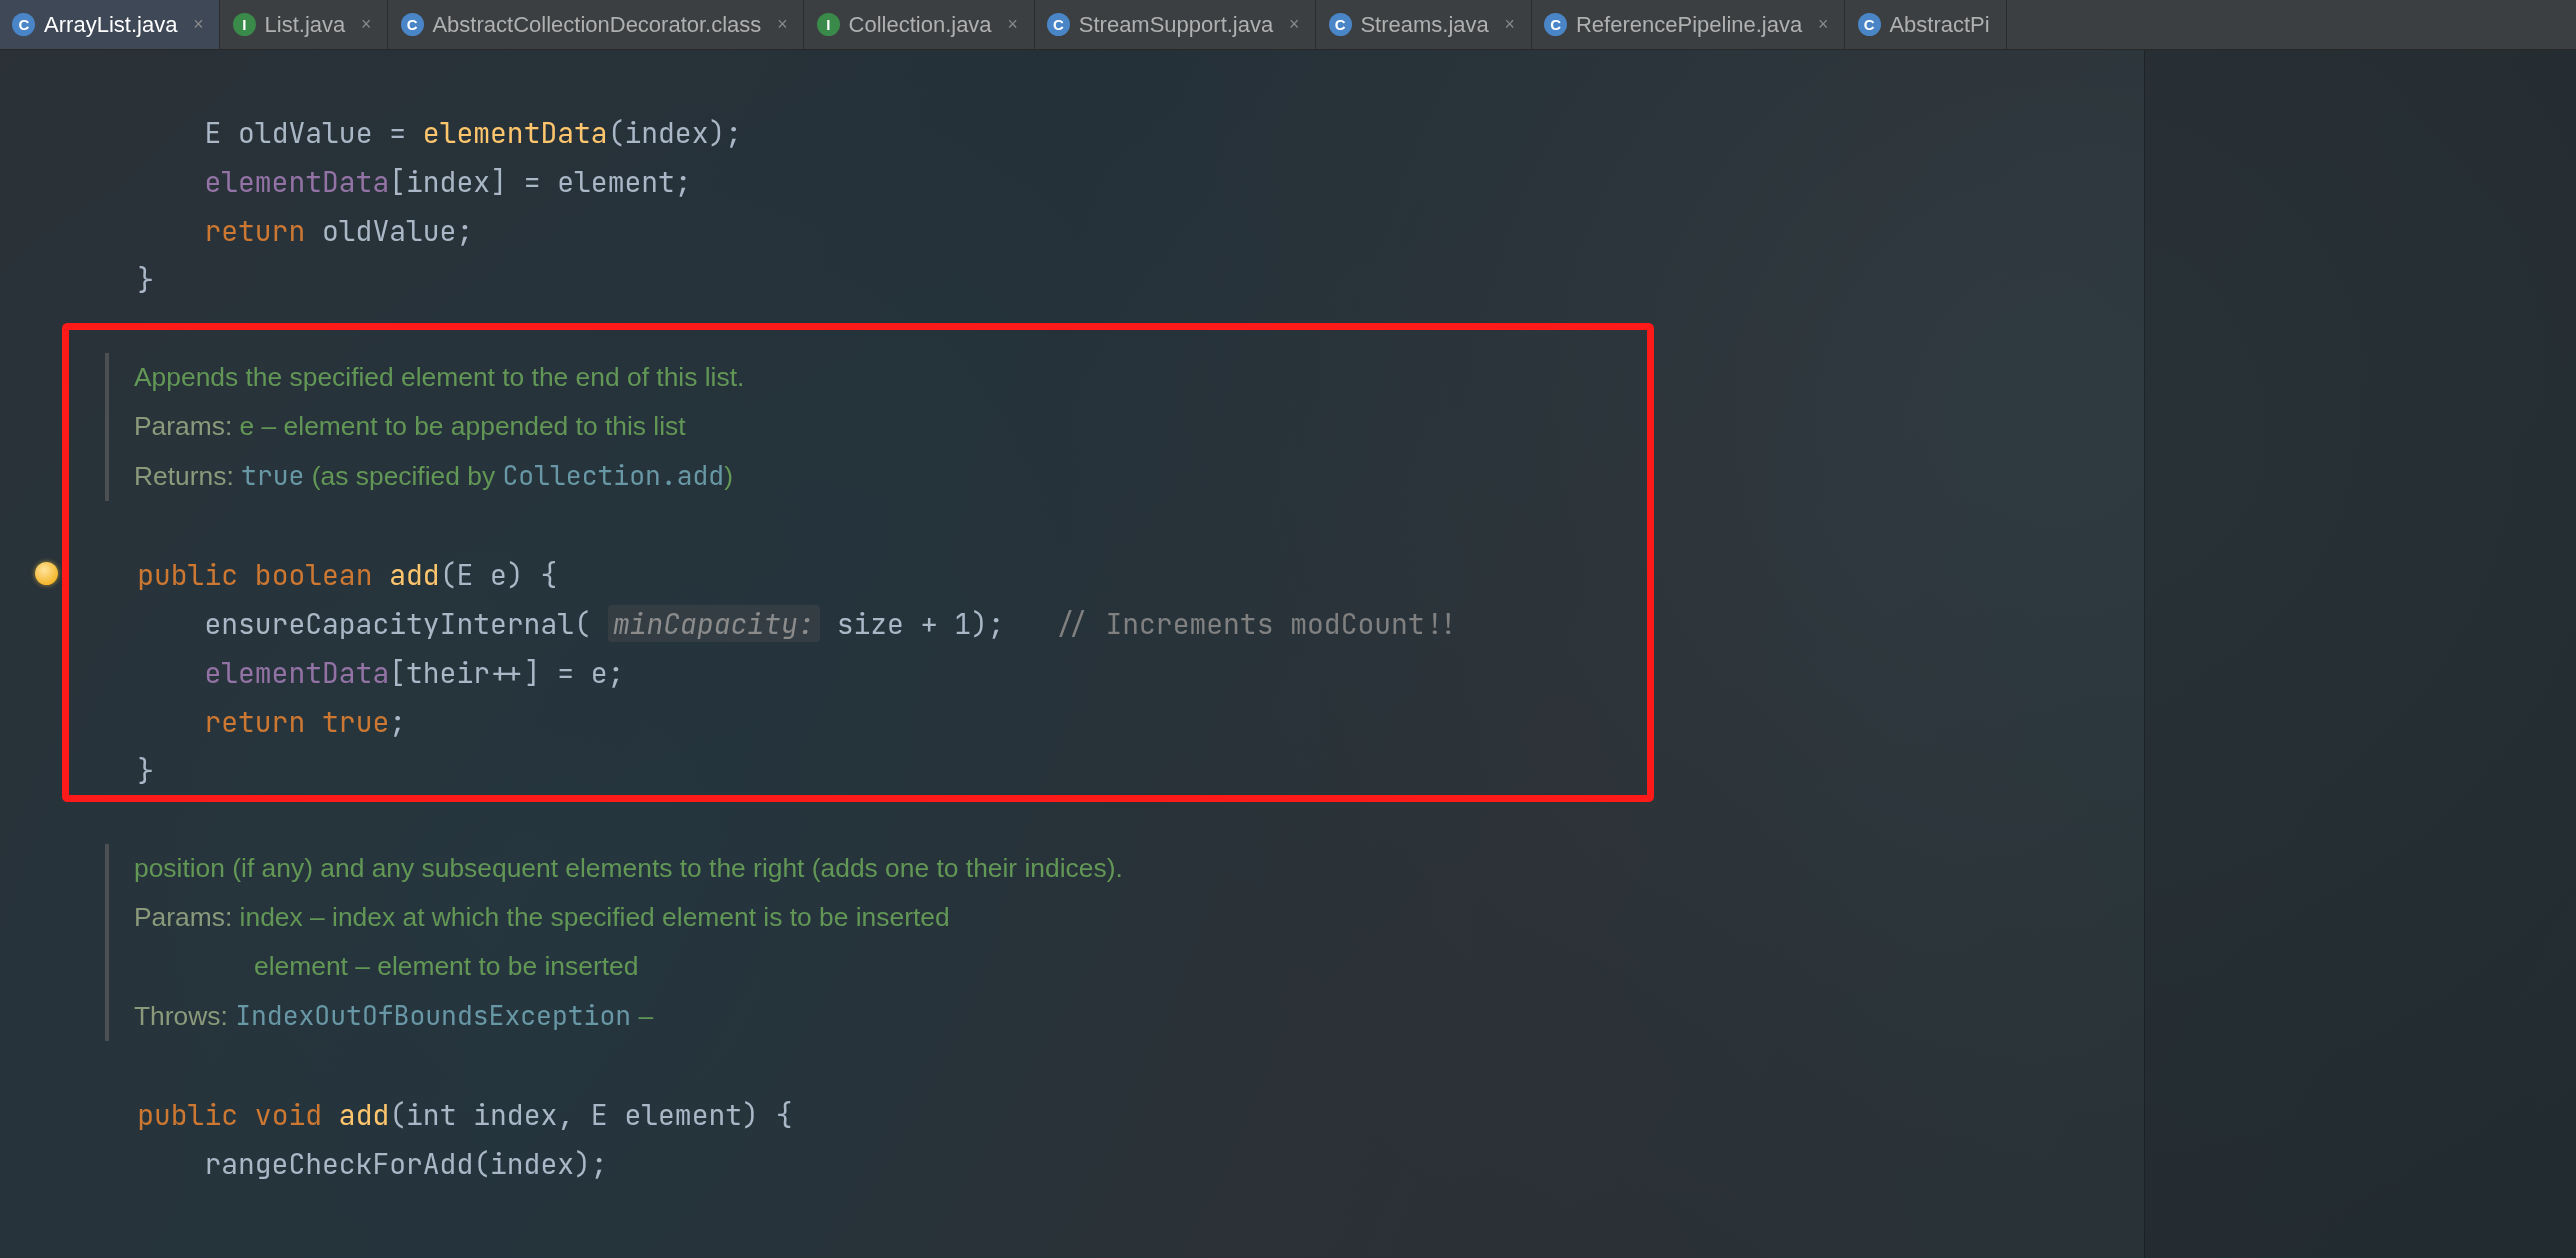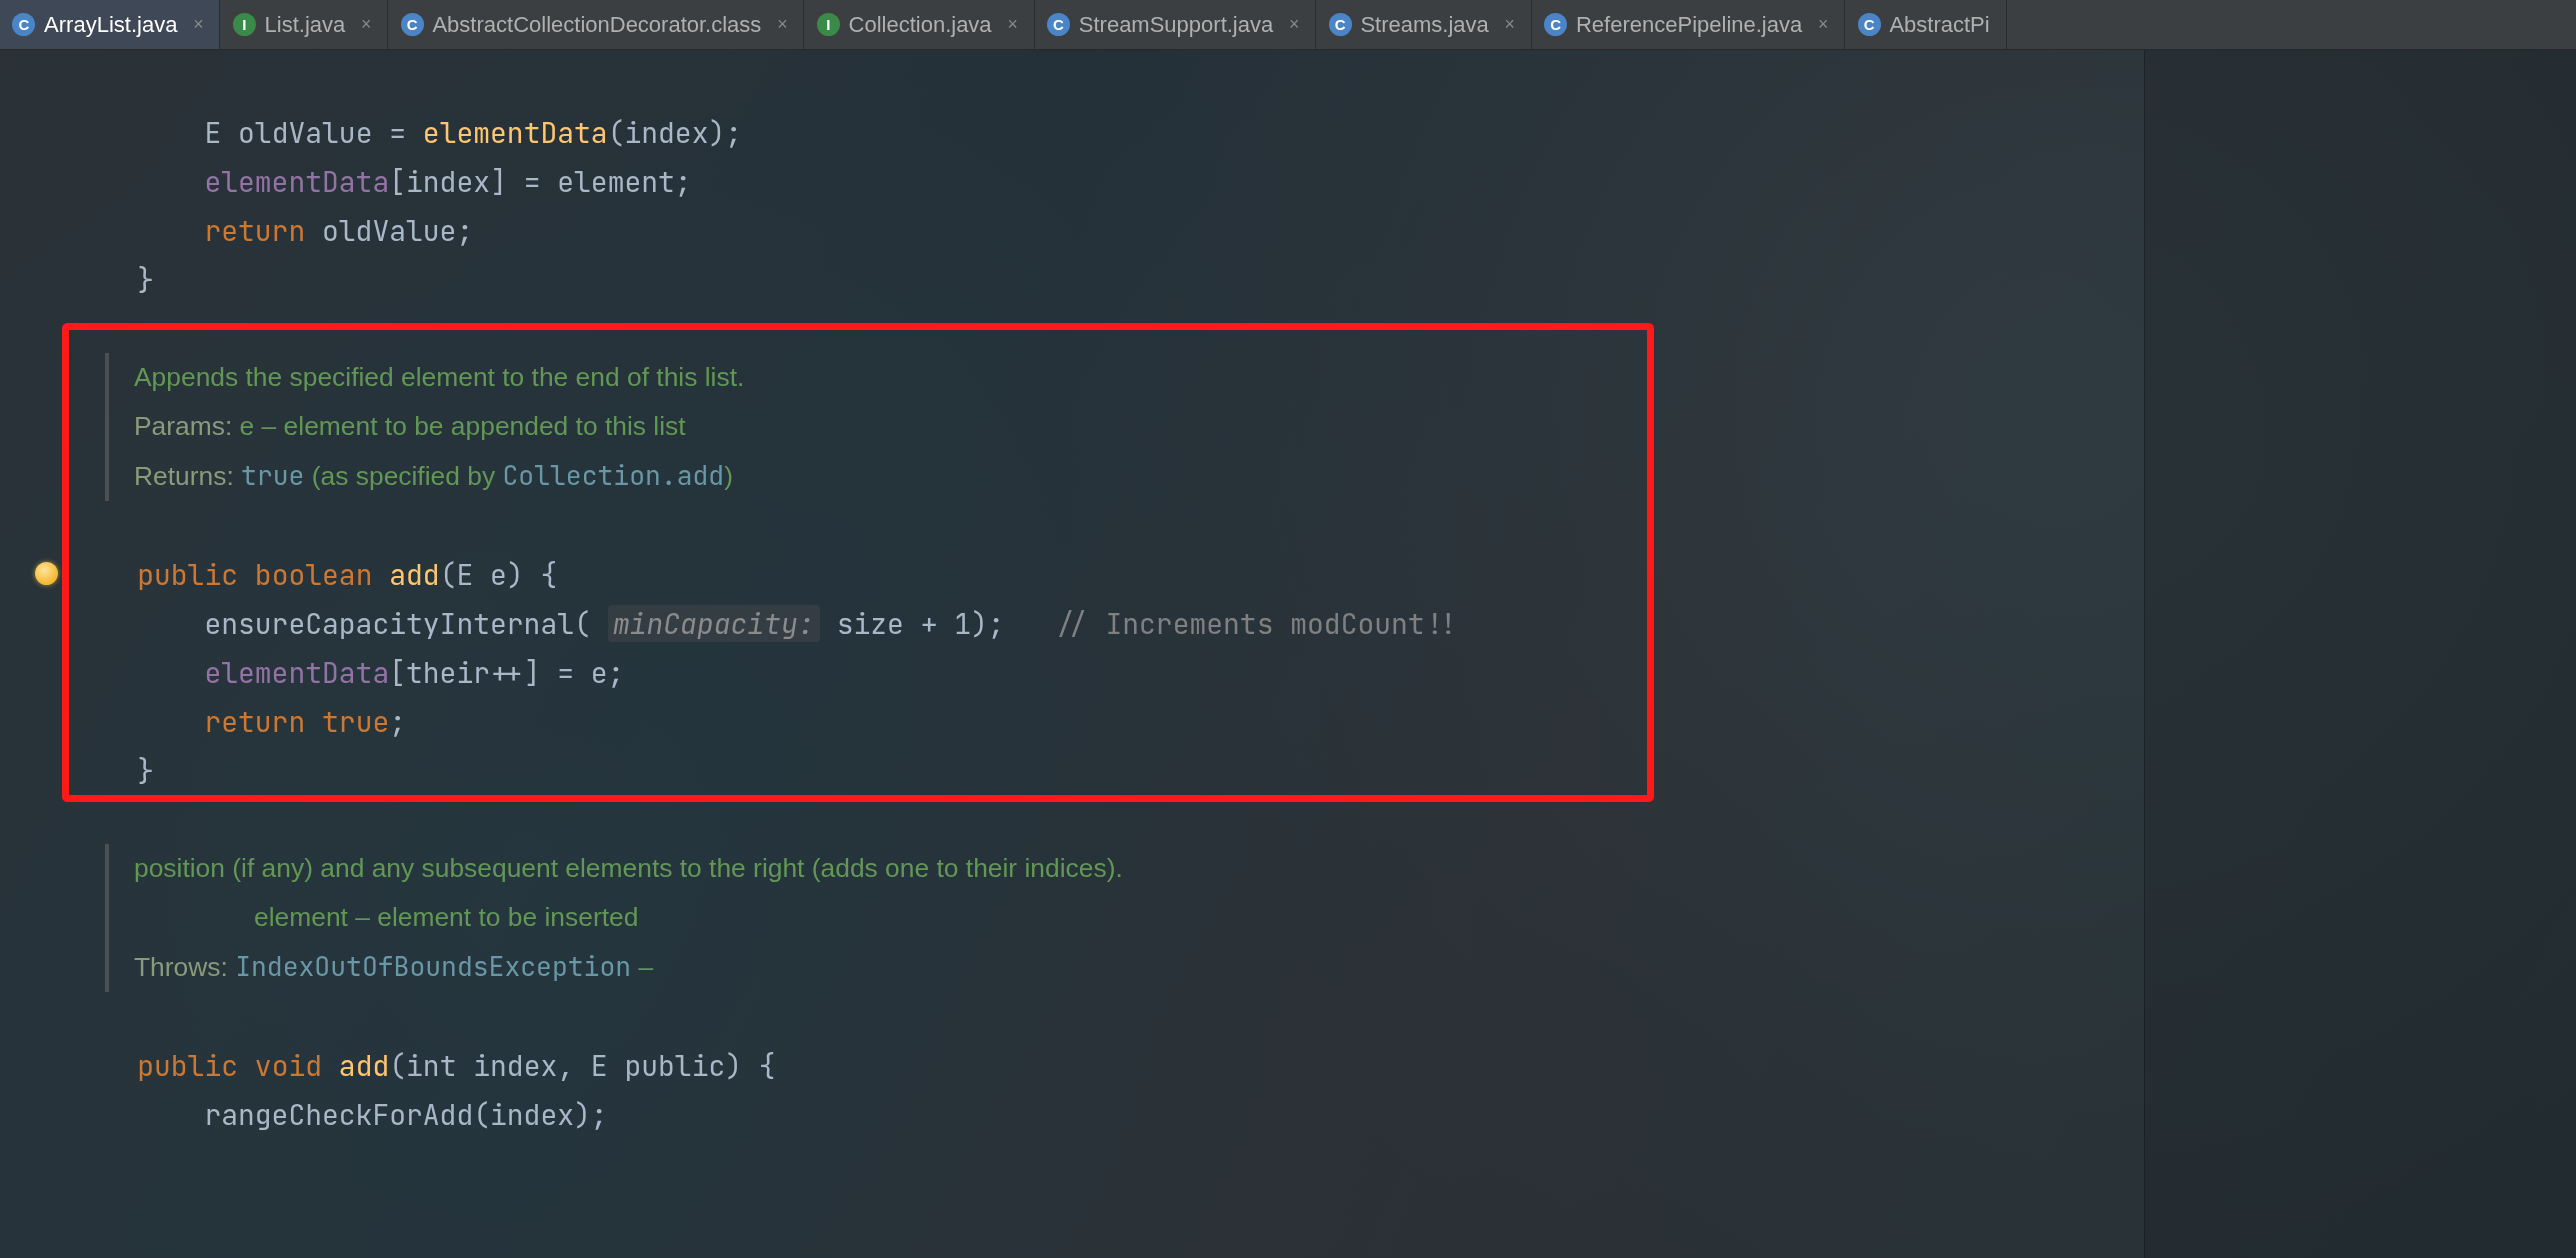--- a/index.html
+++ b/index.html
@@ -187,24 +187,25 @@
 <div><span class="doc-tag">Returns:</span> <span class="javadoc-code">true</span><span class="doc"> (as specified by </span><span class="link javadoc-code">Collection.add</span><span class="doc">)</span></div>
 </div>
 <span>    <span class="kw">public</span> <span class="kw">boolean</span> <span class="method">add</span><span class="punc">(E e) {</span></span>
 <span>        <span class="ident">ensureCapacityInternal</span><span class="punc">( </span><span class="param-hint">minCapacity:</span><span class="ident"> size + 1);</span>   <span class="comment">// Increments modCount!!</span></span>
 <span>        <span class="field">elementData</span><span class="punc">[their++]</span><span class="op"> = e;</span></span>
 <span>        <span class="kw">return</span> <span class="kw">true</span><span class="punc">;</span></span>
 <span>    <span class="punc">}</span></span>
 <span> </span>
 <div class="javadoc-bar" style="white-space:normal; width:1373px; margin-left:35px;">
 <div class="doc">position (if any) and any subsequent elements to the right (adds one to their indices).</div>
+<div><span class="doc-tag">Params:</span><span class="doc"> index – index at which the specified element is to be inserted</span></div>
 <div style="padding-left:120px;"><span class="doc">element – element to be inserted</span></div>
 <div><span class="doc-tag">Throws:</span> <span class="link javadoc-code">IndexOutOfBoundsException</span><span class="doc"> –</span></div>
 </div>
-<span>    <span class="kw">public</span> <span class="kw">void</span> <span class="method">add</span><span class="punc">(int index, E public) {</span></span>
+<span>    <span class="kw">public</span> <span class="kw">void</span> <span class="method">add</span><span class="punc">(int index, E element) {</span></span>
 <span>        <span class="ident">rangeCheckForAdd</span><span class="punc">(index);</span></span>
 <span> </span>
 
 
   </div>
 
   <div class="highlight-box" style="left: 62px; top: 273px; width: 1578px; height: 465px;" id="hl-box"></div>
 </div>
 
 

